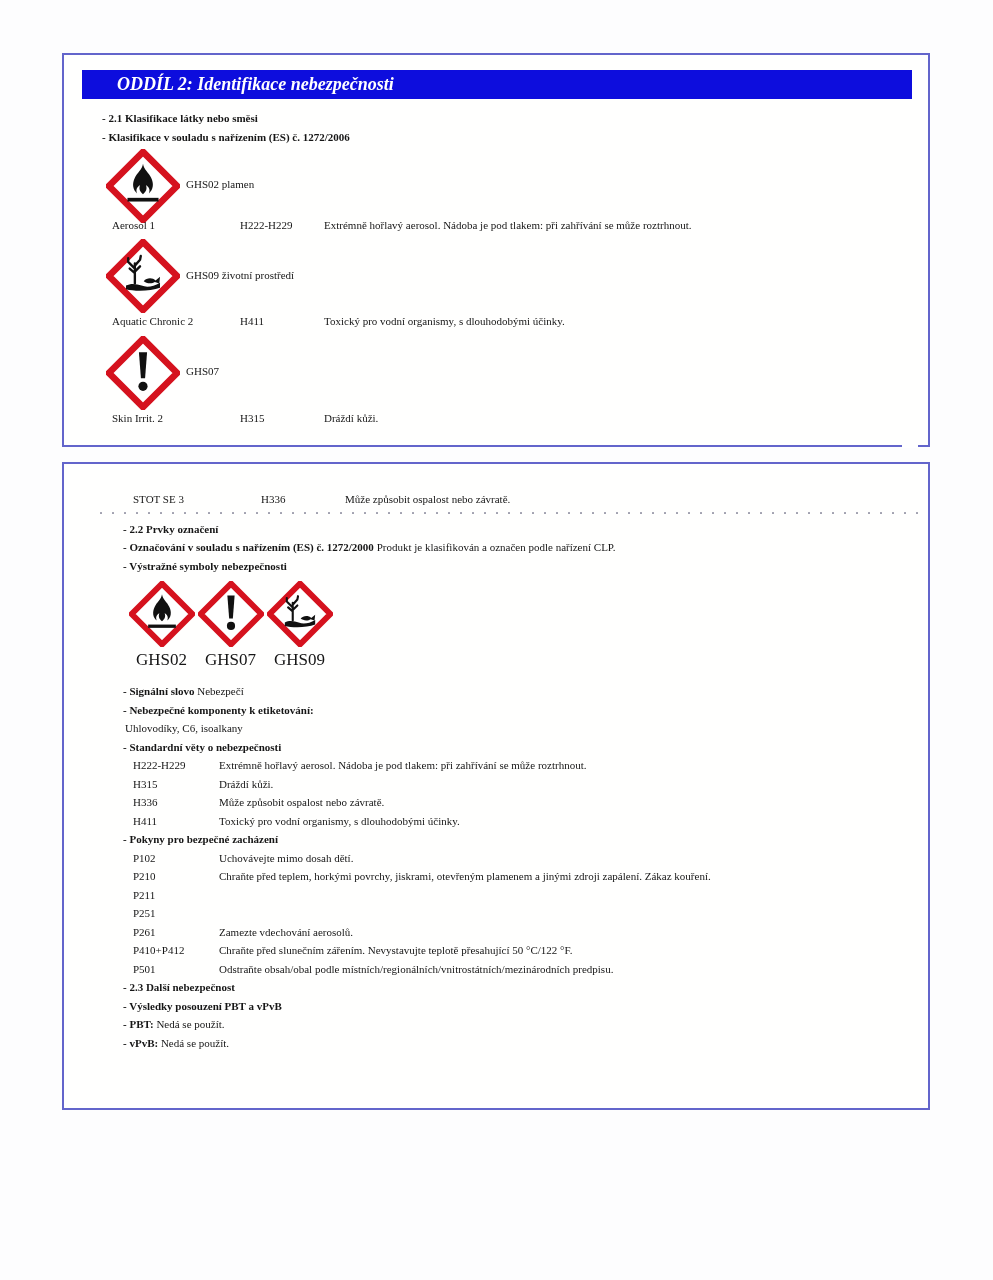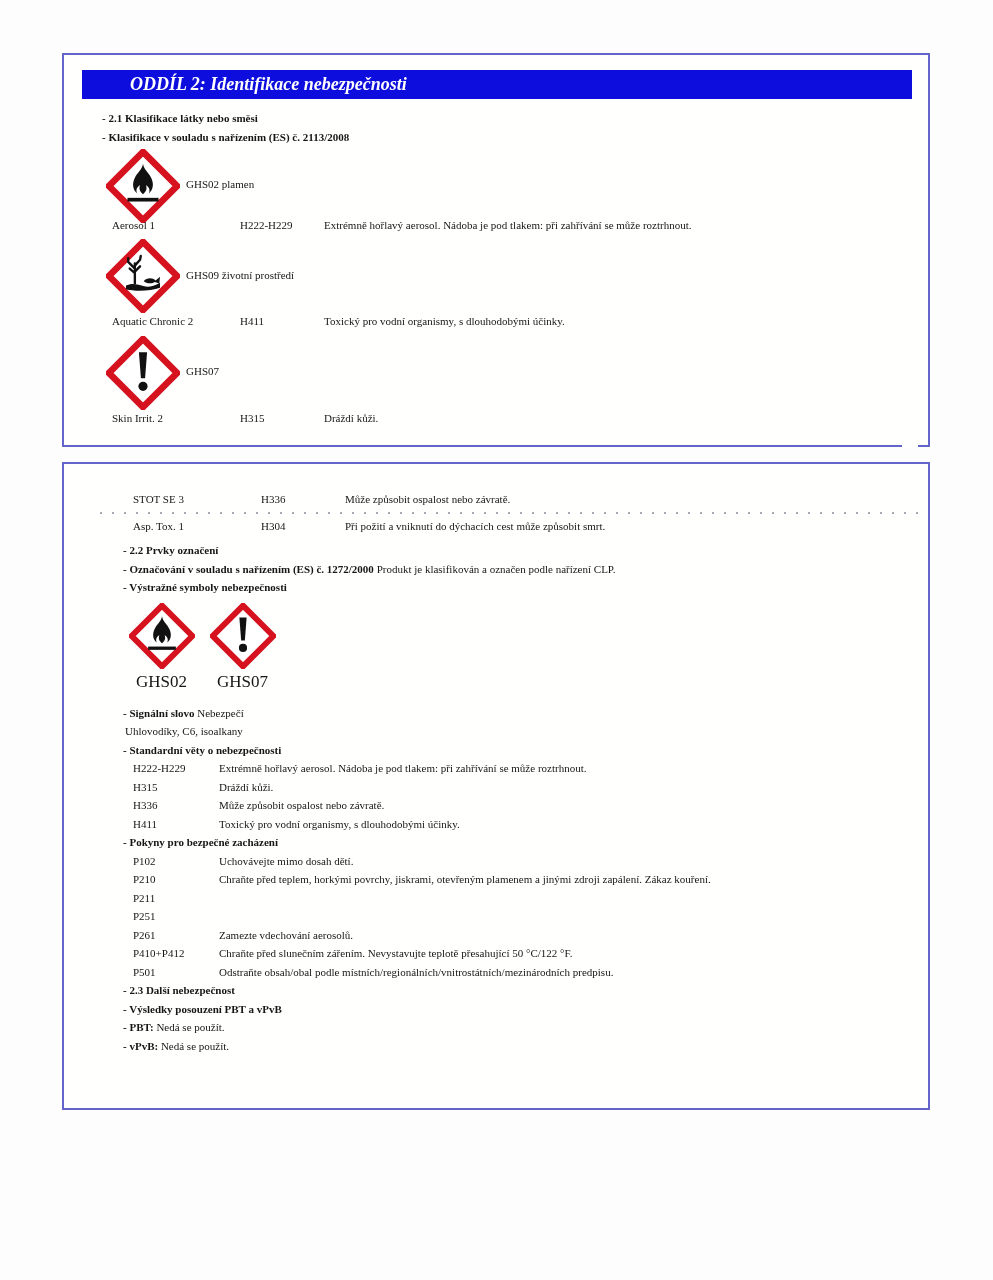--- a/index.html
+++ b/index.html
@@ -12,21 +12,21 @@
     position:absolute; left:62px; width:864px;
     border:2px solid #6365cb; background:#fffffe;
   }
   #box1 { top:53px;  height:390px; }
   #box2 { top:462px; height:644px; box-sizing:content-box; }
 
   .secbar {
     position:absolute; left:18px; top:15px; width:830px; height:29px;
     background:#0d0ddd; color:#ffffff;
     font-weight:bold; font-style:italic; font-size:18px; line-height:29px;
-    padding-left:48px; box-sizing:border-box; white-space:nowrap;
+    padding-left:35px; box-sizing:border-box; white-space:nowrap;
   }
 
   .t { font-size:11px; line-height:18.5px; white-space:nowrap; }
   .b { font-weight:bold; }
   .a { position:absolute; }
 
   
   .hrow { display:flex; }
   .c1 { width:128px; flex:none; }
   .c2 { width:84px;  flex:none; }
@@ -43,42 +43,42 @@
   .dots {
     height:3px; margin:2px -12px 3px -30px;
     background-image:radial-gradient(circle, #a2a2b0 1.1px, transparent 1.35px);
     background-size:12px 3px; background-position:2px 1px; background-repeat:repeat-x;
   }
   .lrow { display:flex; margin-left:10px; }
   .lc { width:86px; flex:none; }
   .lt { flex:1; }
   .wrap2 { white-space:normal; text-align:justify; }
 
-  .pictorow { display:flex; gap:14px; margin:6px 0 0 5px; }
+  .pictorow { display:flex; gap:2px; margin:6px 0 0 5px; }
   .pictcell { width:67px; text-align:center; }
   .pictcell svg { display:block; width:66px; height:66px; margin:0 auto; }
   .plabel { font-style:normal; font-size:17px; line-height:20px; margin-top:3px; white-space:nowrap; }
 
   .mt6 { margin-top:6px; }
   .mt12 { margin-top:12px; }
   .gapfix { position:absolute; right:10px; bottom:-3px; width:16px; height:4px; background:#fffffe; }
 </style>
 </head>
 <body>
 
 <div>
 
   <div class="panel" id="box1">
 
     <div class="secbar">
       <span>ODDÍL 2: Identifikace nebezpečnosti</span>
     </div>
 
     <div class="t b a" style="left:38px; top:54px;">- 2.1 Klasifikace látky nebo směsi</div>
-    <div class="t b a" style="left:38px; top:73px;">- Klasifikace v souladu s nařízením (ES) č. 2113/2008</div>
+    <div class="t b a" style="left:38px; top:73px;">- Klasifikace v souladu s nařízením (ES) č. 1272/2006</div>
 
     <div class="pict" style="top:94px;">
       <svg viewBox="0 0 100 100">
         <path d="M50 4 L96 50 L50 96 L4 50 Z" fill="#ffffff" stroke="#d5121e" stroke-width="9"></path>
         <path fill="#111111" d="M50 20 C51 28 58 32 61 39 C65 47 64 55 58 60 C60 55 58 51 54 49 C56 54 54 58 50 61 C46 58 44 54 46 49 C42 51 40 55 42 60 C36 55 35 47 39 39 C42 32 49 28 50 20 Z"></path>
         <rect x="29" y="66" width="42" height="5" fill="#111111"></rect>
       </svg>
     </div>
     <div class="t cap" style="top:120px;">GHS02 plamen</div>
 
@@ -126,25 +126,20 @@
     <div class="inner">
 
       <div class="t trow">
         <span class="c1">STOT SE 3</span>
         <span class="c2">H336</span>
         <span class="c3">Může způsobit ospalost nebo závratě.</span>
       </div>
 
       <div class="dots"></div>
 
-      <div class="t trow">
-        <span class="c1">Asp. Tox. 1</span>
-        <span class="c2">H304</span>
-        <span class="c3">Při požití a vniknutí do dýchacích cest může způsobit smrt.</span>
-      </div>
 
       <div class="t b mt6">- 2.2 Prvky označení</div>
 
       <div class="t">
         <span class="b">- Označování v souladu s nařízením  (ES) č. 1272/2000</span>
         <span>Produkt je klasifikován a označen podle nařízení CLP.</span>
       </div>
 
       <div class="t b">- Výstražné symboly nebezpečnosti</div>
 
@@ -162,27 +157,39 @@
         <div class="pictcell">
           <span>
             <svg viewBox="0 0 100 100">
               <path d="M50 4 L96 50 L50 96 L4 50 Z" fill="#ffffff" stroke="#d5121e" stroke-width="9"></path>
               <path fill="#111111" d="M44.5 22 L55.5 22 L52.8 57 L47.2 57 Z"></path>
               <circle cx="50" cy="68" r="6.2" fill="#111111"></circle>
             </svg>
           </span>
           <div class="plabel">GHS07</div>
         </div>
+        <div class="pictcell">
+          <span>
+            <svg viewBox="0 0 100 100">
+              <path d="M50 4 L96 50 L50 96 L4 50 Z" fill="#ffffff" stroke="#d5121e" stroke-width="9"></path>
+              <path d="M39 60 L39 33 M39 40 L30 31 M30 31 L30 26 M39 36 L46 28 M46 28 L47 23 M39 46 L32 40 M39 44 L46 37" stroke="#111111" stroke-width="3.2" fill="none" stroke-linecap="round"></path>
+              <path fill="#111111" d="M27 63 C34 59 42 61 48 63 C56 66 64 64 73 59 L73 66 C60 71 38 71 27 68 Z"></path>
+              <path fill="#111111" d="M51 57 C55 52 63 52 67 56 L73 51 L72 60 L66 58 C62 61 54 60 51 57 Z"></path>
+            </svg>
+          </span>
+          <div class="plabel">GHS09</div>
+        </div>
       </div>
 
       <div class="t mt12">
         <span class="b">- Signální slovo</span>
         <span>Nebezpečí</span>
       </div>
 
+      <div class="t b">- Nebezpečné komponenty k etiketování:</div>
       <div class="t" style="margin-left:2px;">Uhlovodíky, C6, isoalkany</div>
 
       <div class="t b">- Standardní věty o nebezpečnosti</div>
 
       <div class="t lrow">
         <span class="lc">H222-H229</span>
         <span class="lt">Extrémně hořlavý aerosol. Nádoba je pod tlakem: při zahřívání se může roztrhnout.</span>
       </div>
       <div class="t lrow">
         <span class="lc">H315</span>

